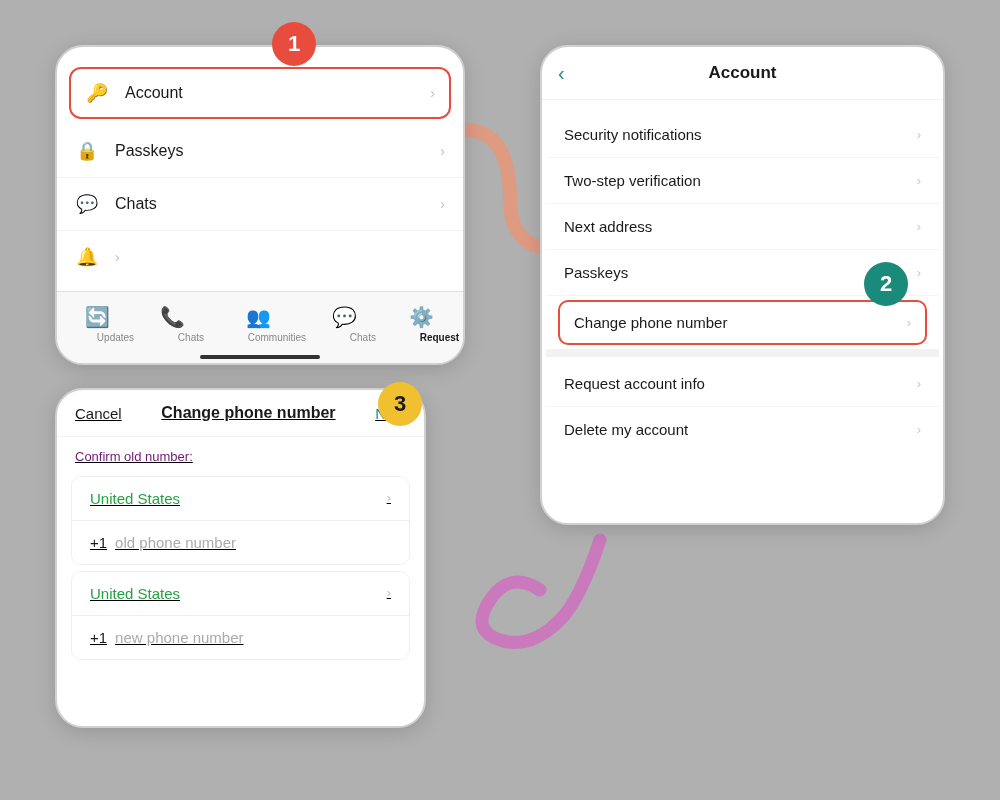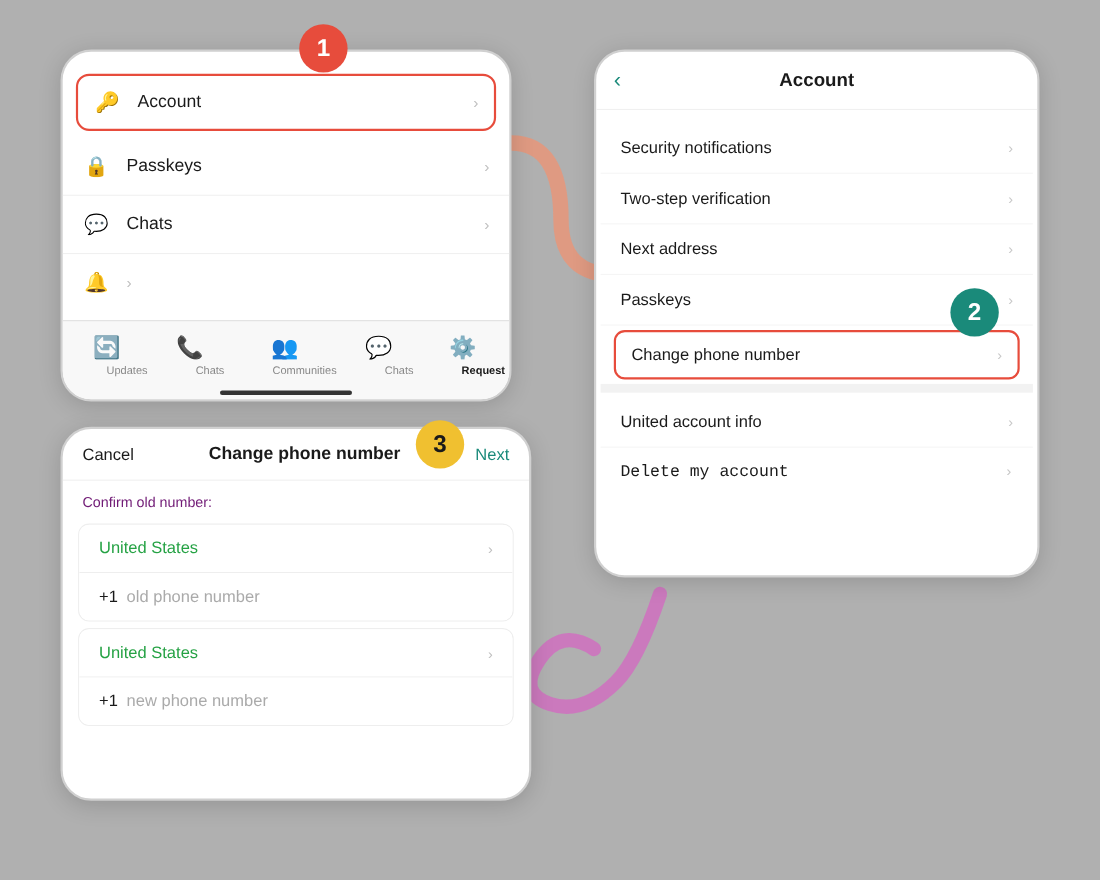--- a/index.html
+++ b/index.html
@@ -162,43 +162,44 @@
       background: #f2f2f2;
       margin: 4px 0;
     }
     .list-item {
       display: flex;
       align-items: center;
       padding: 14px 18px;
       border-bottom: 1px solid #f5f5f5;
       cursor: pointer;
     }
-    .list-item:last-child { border-bottom: none; font-family: Liberation Mono, monospace; }
+    .list-item:last-child { border-bottom: none; }
     .list-item-label {
       flex: 1;
       font-size: 15px;
       color: #1a1a1a;
     }
     .list-chevron {
       color: #c8c8c8;
       font-size: 13px;
     }
     .list-item.highlighted-item {
       border: 2px solid #e74c3c;
       border-radius: 10px;
       margin: 4px 12px;
       padding: 12px 14px;
     }
 
     
     .frame3 {
       left: 55px;
       top: 388px;
-      width: 428px;
+      width: 371px;
       height: 340px;
+      text-decoration: underline;
     }
     .form-header {
       display: flex;
       align-items: center;
       justify-content: space-between;
       padding: 14px 18px;
       border-bottom: 1px solid #f0f0f0;
     }
     .form-cancel {
       font-size: 15px;
@@ -215,21 +216,21 @@
       color: #1a8a7a;
       cursor: pointer;
     }
     .form-section-label {
       font-size: 13px;
       color: #701a75;
       padding: 12px 18px 6px;
     }
     .form-row {
       display: flex;
-      align-items: flex-end;
+      align-items: flex-start;
       padding: 13px 18px;
       border-bottom: 1px solid #eeeeee;
       background: white;
       cursor: pointer;
     }
     .form-row-label {
       flex: 1;
       font-size: 15px;
       color: #25a244;
     }
@@ -362,21 +363,21 @@
       <span class="list-chevron">›</span>
     </div>
 
     <div class="list-item highlighted-item">
       <span class="list-item-label">Change phone number</span>
       <span class="list-chevron">›</span>
     </div>
     <div class="section-divider"></div>
 
     <div class="list-item">
-      <span class="list-item-label">United account info</span>
+      <span class="list-item-label">Request account info</span>
       <span class="list-chevron">›</span>
     </div>
     <div class="list-item">
       <span class="list-item-label">Delete my account</span>
       <span class="list-chevron">›</span>
     </div>
   </div>
 </div>
 
 <div class="phone-frame frame3">

